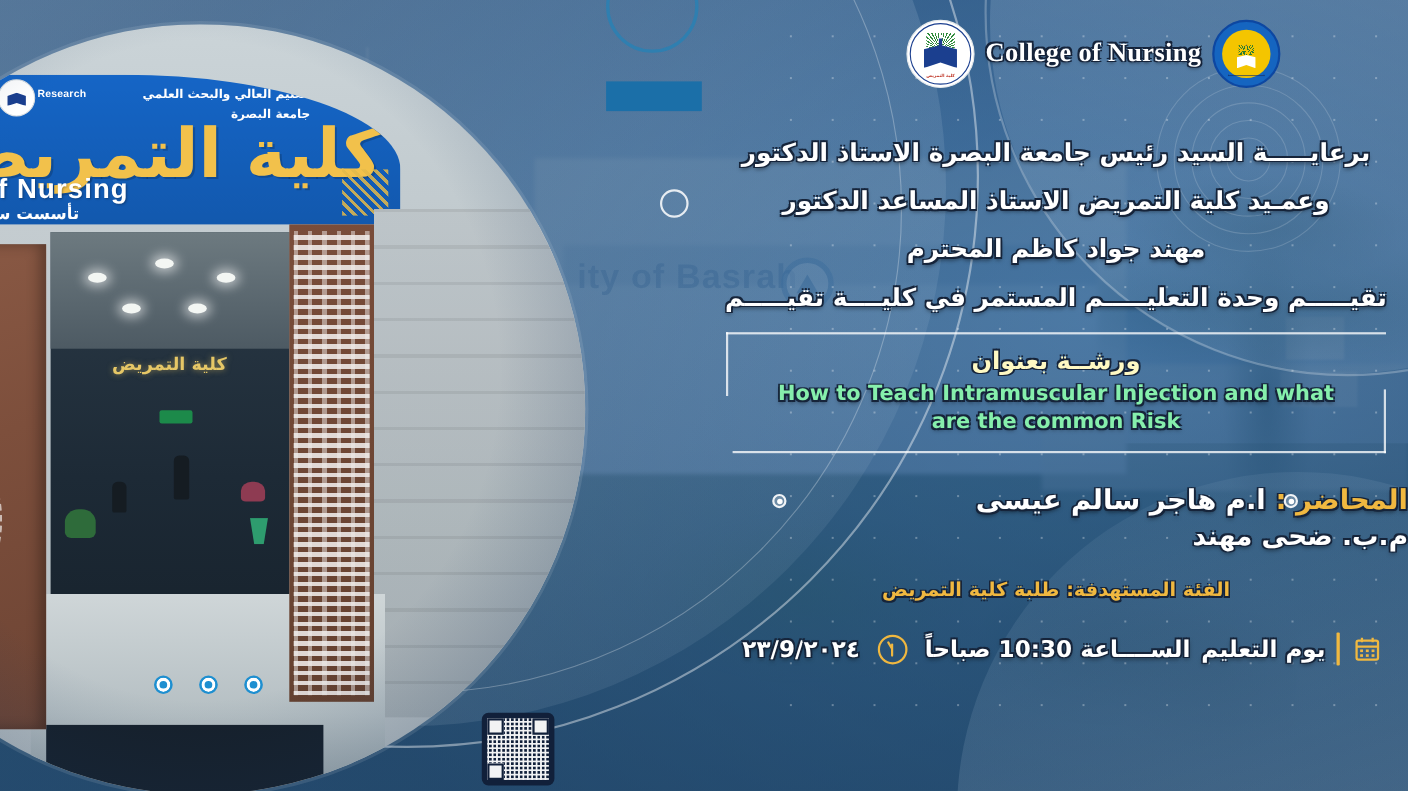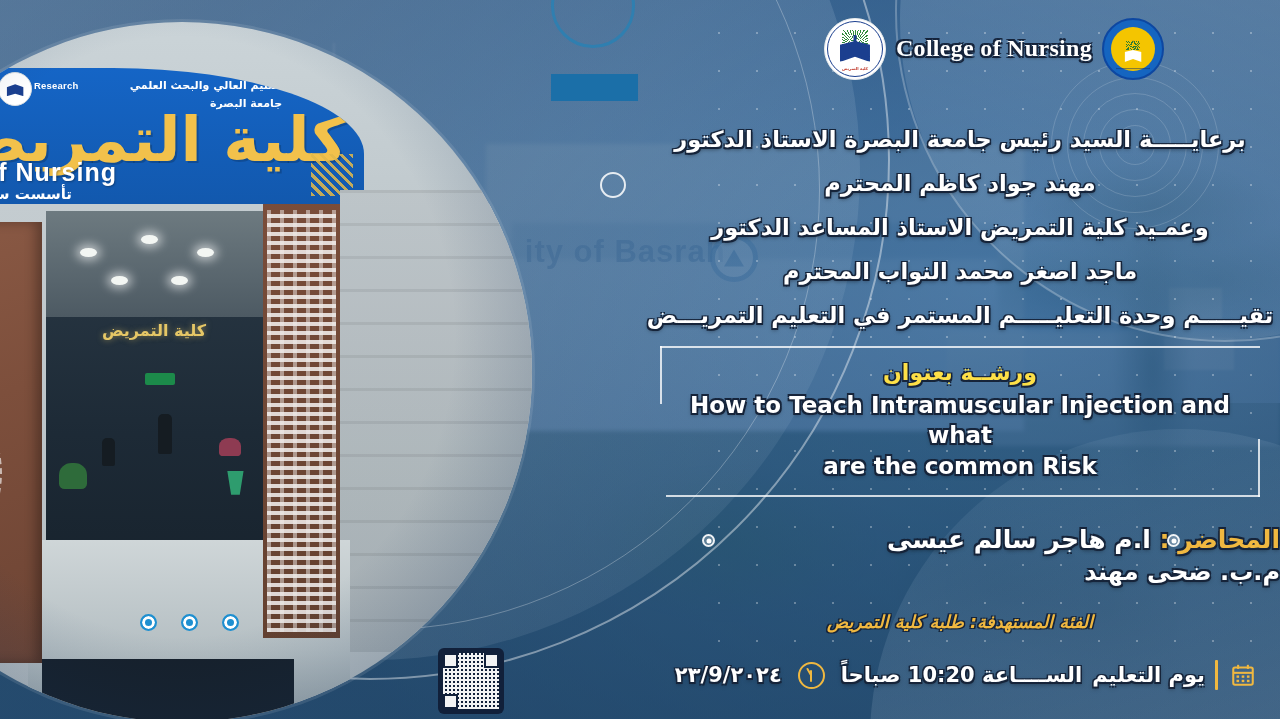--- a/index.html
+++ b/index.html
@@ -433,28 +433,28 @@
     position:relative; margin:14px auto 0; width:600px; padding:14px 0 16px;
     text-align:center;
   }
   .tf{ position:absolute; background:rgba(255,255,255,.78); }
   .tf.h-top{ left:0; top:0; width:100%; height:2px; }
   .tf.h-bot{ left:6px; bottom:0; width:calc(100% - 6px); height:2px; }
   .tf.v-l{ left:0; top:0; width:2px; height:58px; }
   .tf.v-r{ right:0; bottom:0; width:2px; height:58px; }
 
   .ttl-ar{
-    font-size:22px; font-weight:bold; color:#fde047; margin-bottom:5px;
+    font-size:22px; font-weight:bold; color:#fef9c3; margin-bottom:5px;
     text-shadow:
       -1.5px -1.5px 0 #16243a, 1.5px -1.5px 0 #16243a,
       -1.5px 1.5px 0 #16243a, 1.5px 1.5px 0 #16243a;
   }
   .ttl-en{
     direction:ltr; font-family:"DejaVu Sans",sans-serif;
-    font-size:23px; font-weight:bold; color:#ffffff; line-height:1.32;
+    font-size:19px; font-weight:bold; color:#86efac; line-height:1.32;
     text-shadow:
       -1.6px -1.6px 0 #16243a, 1.6px -1.6px 0 #16243a,
       -1.6px 1.6px 0 #16243a, 1.6px 1.6px 0 #16243a,
       0 2px 4px rgba(0,0,0,.5);
   }
 
   
   .lect-wrap{ margin-top:28px; text-align:right; position:relative; }
   .bullet{
     position:absolute; top:9px; width:13px; height:13px; border-radius:50%;
@@ -480,21 +480,20 @@
       -1.6px -1.6px 0 #16243a, 1.6px -1.6px 0 #16243a,
       -1.6px 1.6px 0 #16243a, 1.6px 1.6px 0 #16243a,
       0 2px 4px rgba(0,0,0,.5);
   }
   .audience{
     margin-top:26px; text-align:center;
     font-size:17.5px; font-weight:bold; color:#f0b840; white-space:nowrap;
     text-shadow:
       -1.4px -1.4px 0 #16243a, 1.4px -1.4px 0 #16243a,
       -1.4px 1.4px 0 #16243a, 1.4px 1.4px 0 #16243a;
-    font-style: italic;
   }
 
   
   .inforow{
     display:flex; align-items:center; justify-content:flex-start;
     gap:10px; margin-top:26px; padding-right:22px;
   }
   .inforow.loc{ margin-top:24px; }
   .ico-box{
     width:30px; height:34px; display:flex; align-items:center; justify-content:center;
@@ -655,24 +654,23 @@
       <span class="tri2"></span>
       <span class="pl"></span>
       <span class="bk"></span>
     </div>
   </div>
 
   <div class="content">
 
     <div class="patronage">
       <div class="pat-line">برعايـــــة السيد رئيس جامعة البصرة الاستاذ الدكتور</div>
+      <div class="pat-line">وعمـيد كلية التمريض الاستاذ المساعد الدكتور</div>
       <div class="pat-line">مهند جواد كاظم المحترم</div>
-      <div class="pat-line">وعمـيد كلية التمريض الاستاذ المساعد الدكتور</div>
-      <div class="pat-line">ماجد اصغر محمد النواب المحترم</div>
-      <div class="pat-line">تقيـــــم وحدة التعليـــــم المستمر في التعليم التمريـــض</div>
+      <div class="pat-line">تقيـــــم وحدة التعليـــــم المستمر في كليــــة تقيـــــم</div>
     </div>
 
     <div class="title-block">
       <span class="tf h-top"></span>
       <span class="tf h-bot"></span>
       <span class="tf v-l"></span>
       <span class="tf v-r"></span>
       <div class="ttl-ar">ورشــة بعنوان</div>
       <div class="ttl-en">
         <span>How to Teach Intramuscular Injection and what</span><br>
@@ -702,21 +700,21 @@
           <rect x="6" y="12.4" width="2.4" height="2.2" fill="#f0b840" stroke="none"></rect>
           <rect x="10.8" y="12.4" width="2.4" height="2.2" fill="#f0b840" stroke="none"></rect>
           <rect x="15.6" y="12.4" width="2.4" height="2.2" fill="#f0b840" stroke="none"></rect>
           <rect x="6" y="16.4" width="2.4" height="2.2" fill="#f0b840" stroke="none"></rect>
           <rect x="10.8" y="16.4" width="2.4" height="2.2" fill="#f0b840" stroke="none"></rect>
           <rect x="15.6" y="16.4" width="2.4" height="2.2" fill="#f0b840" stroke="none"></rect>
         </svg>
       </div>
       <div class="divider-v"></div>
       <div class="info-txt">يوم التعليم</div>
-      <div class="info-txt">الســــاعة 10:20 صباحاً</div>
+      <div class="info-txt">الســــاعة 10:30 صباحاً</div>
       <div class="clock-ico">
           <i class="h"></i>
           <i class="m"></i>
         </div>
       <div class="date-txt">٢٠٢٤/9/٢٣</div>
     </div>
 
 
   </div>
 </div>

